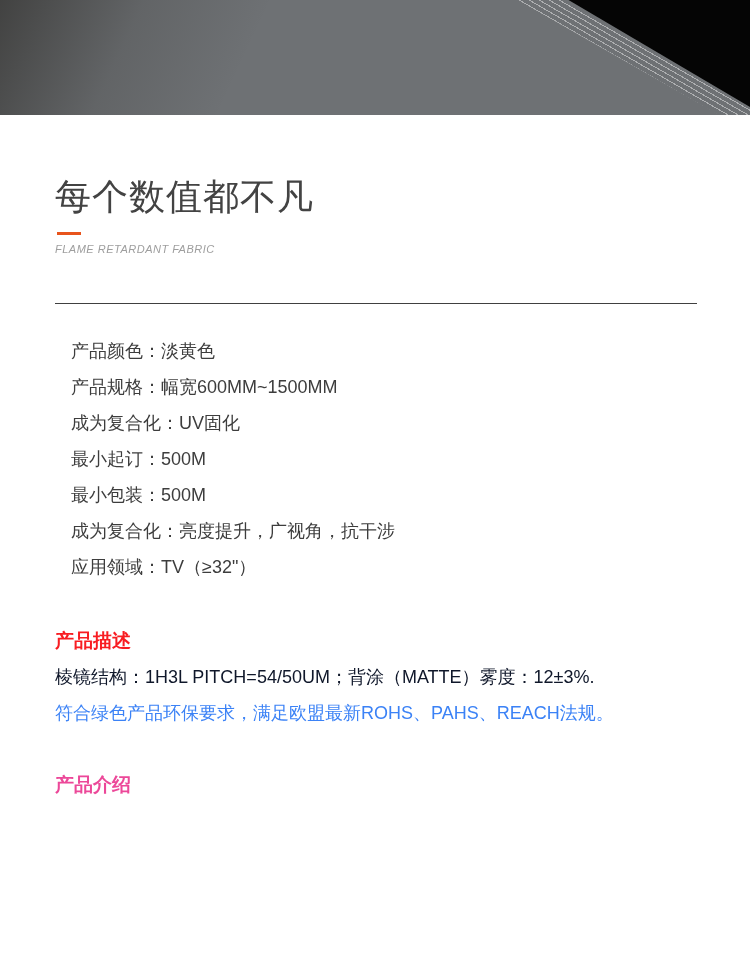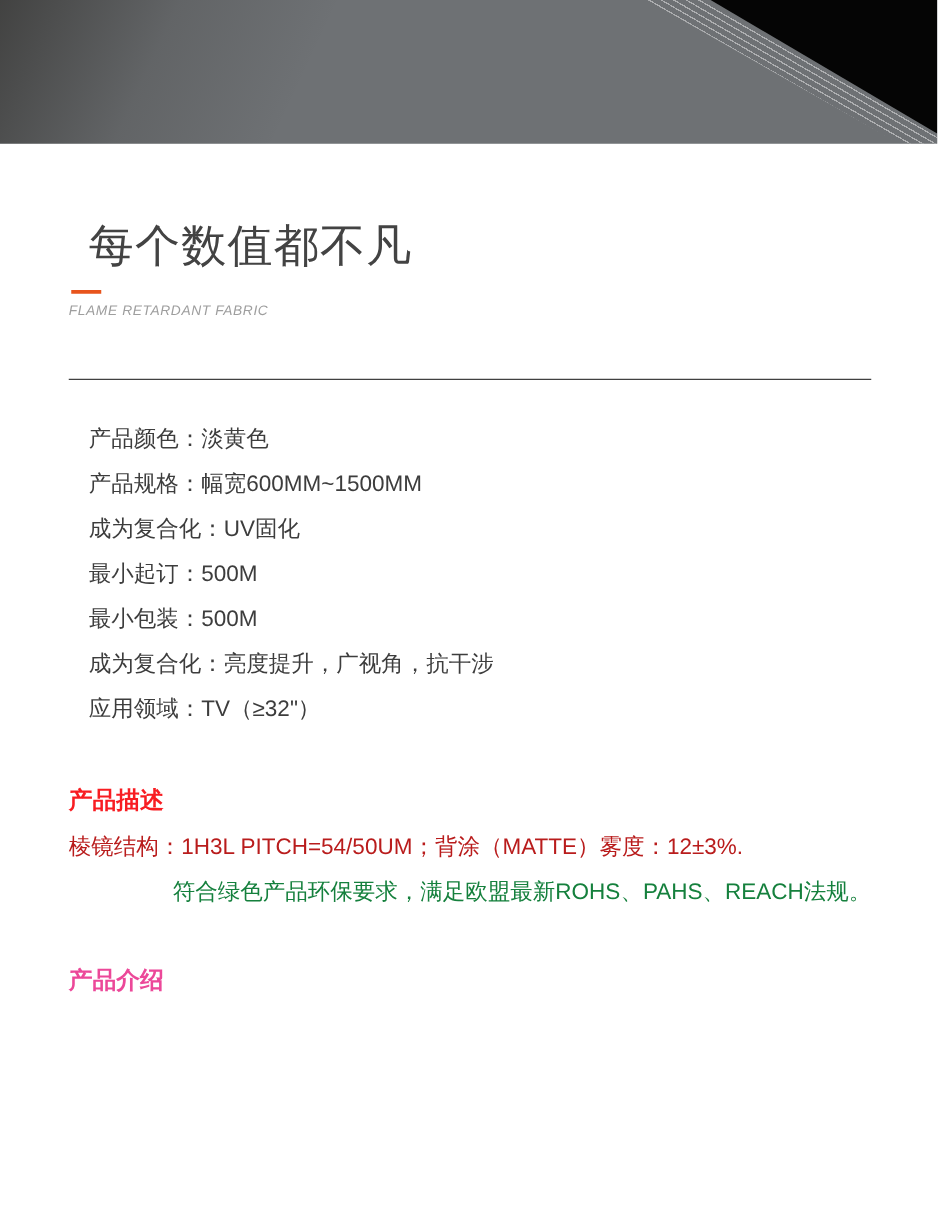--- a/index.html
+++ b/index.html
@@ -36,21 +36,21 @@
   }
   .hero-black{
     position:absolute;inset:0;background:#050505;
     clip-path:polygon(75.8% 0%, 100% 0%, 100% 93%);
   }
 
   
   .content{padding:0 53px 0 55px;color:#3d3d3d;}
 
   .title{
-    margin:64px 0 0 16px;font-size:36px;line-height:36px;font-weight:300;
+    margin:64px 0 0 0;font-size:36px;line-height:36px;font-weight:300;
     color:#434343;letter-spacing:1px;
   }
   .accent-bar{width:24px;height:3px;margin-top:17px;margin-left:2px;}
   .subtitle{
     margin-top:9px;font-size:11px;line-height:11px;color:#9e9e9e;
     letter-spacing:.5px;
     font-style:italic;
   }
   .divider{
     border:none;border-top:1px solid #404040;margin:48px 0 0 0;height:0;
@@ -93,22 +93,22 @@
       <li><span>产品规格：</span><span>幅宽600MM~1500MM</span></li>
       <li><span>成为复合化：</span><span>UV固化</span></li>
       <li><span>最小起订：</span><span>500M</span></li>
       <li><span>最小包装：</span><span>500M</span></li>
       <li><span>成为复合化：</span><span>亮度提升，广视角，抗干涉</span></li>
       <li><span>应用领域：</span><span>TV（≥32"）</span></li>
     </ul>
 
     <div class="section">
       <h2 class="section-heading red-text" style="color: rgb(248, 29, 34);">产品描述</h2>
-      <p class="dark-line" style="color: #b91c1c;">棱镜结构：1H3L PITCH=54/50UM；背涂（MATTE）雾度：12±3%.</p>
-      <p class="red-text" style="color: #15803d; text-align: right;">符合绿色产品环保要求，满足欧盟最新ROHS、PAHS、REACH法规。</p>
+      <p class="dark-line" style="color: #0f172a;">棱镜结构：1H3L PITCH=54/50UM；背涂（MATTE）雾度：12±3%.</p>
+      <p class="red-text" style="color: #3b82f6;">符合绿色产品环保要求，满足欧盟最新ROHS、PAHS、REACH法规。</p>
     </div>
 
     <div class="section">
       <h2 class="section-heading red-text intro-heading" style="color: #ec4899;">产品介绍</h2>
     </div>
 
   </div>
 </div>
 
 </body></html>

